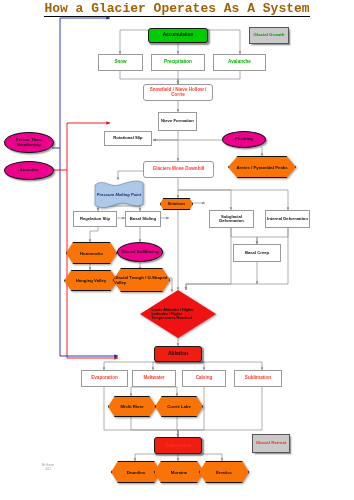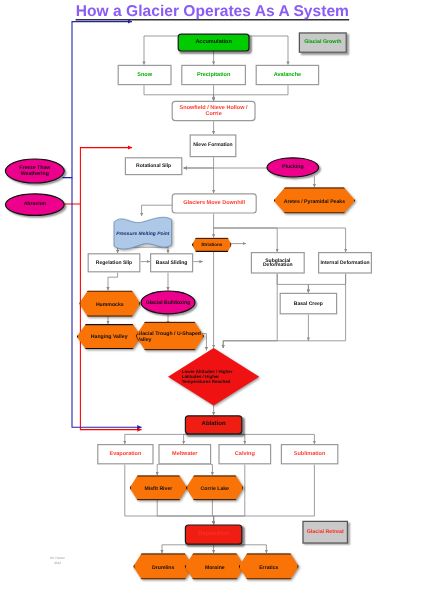--- a/index.html
+++ b/index.html
@@ -6,22 +6,22 @@
   body{width:354px;height:500px;position:relative;overflow:hidden;
        font-family:"Liberation Sans",sans-serif;}
   #canvas{position:absolute;left:0;top:0;width:354px;height:500px;}
   svg.wires{position:absolute;left:0;top:0;width:354px;height:500px;pointer-events:none;}
   .node{position:absolute;box-sizing:border-box;display:flex;align-items:center;
         justify-content:center;text-align:center;line-height:1.05;}
   .node span{display:block;width:100%;padding:0 1px;}
 
   
   #title{position:absolute;left:0;top:1px;width:354px;text-align:center;
-         font-size:13px;font-weight:bold;color:#8b5cf6;
-         font-family:Liberation Sans, sans-serif;}
+         font-size:13px;font-weight:bold;color:#a16207;
+         font-family:Liberation Mono, monospace;}
   #title span{display:inline-block;border-bottom:1.5px solid #000;padding-bottom:0px;}
 
   
   .rect{background:#ffffff;border:1px solid #9a9a9a;}
   .rect.green-txt{color:#00b000;font-size:4.6px;font-weight:bold;}
   .rect.red-txt{color:#ff3b30;font-size:4.6px;font-weight:bold;}
   .rect.black-txt{color:#111;font-size:4.2px;font-weight:bold;}
 
   
   .filled{border:1px solid #1a1a1a;border-radius:3px;font-weight:bold;

